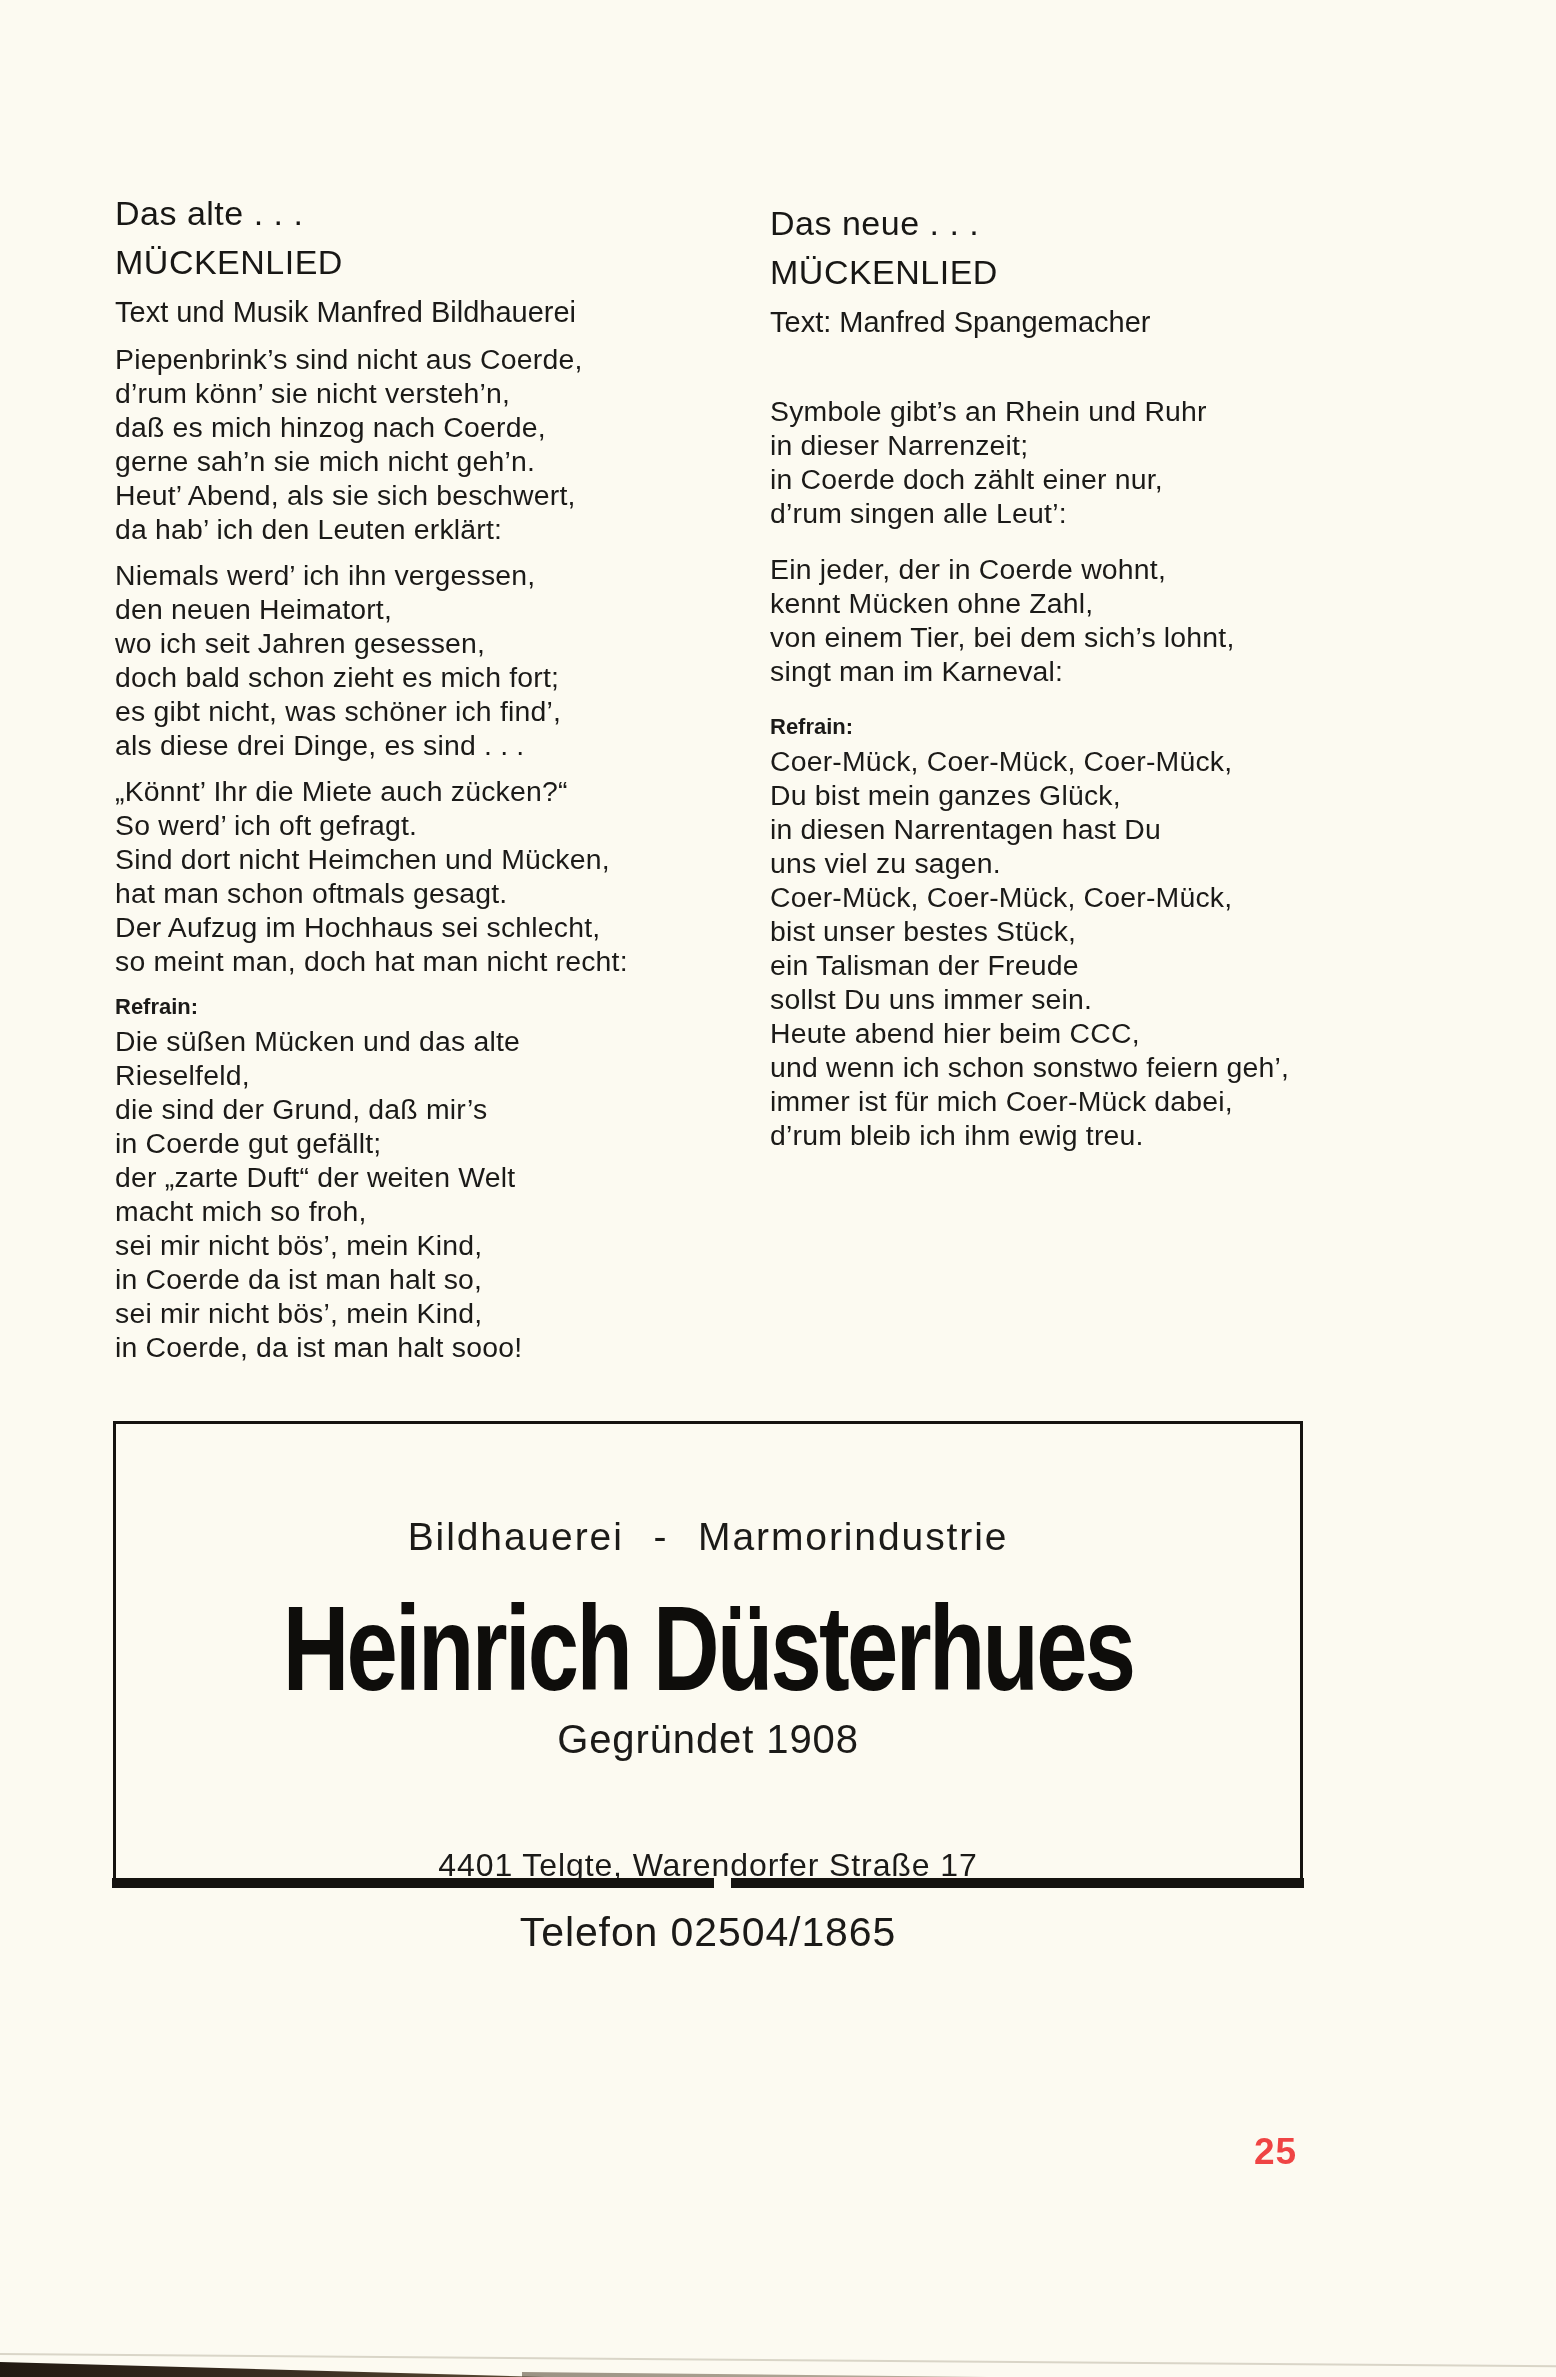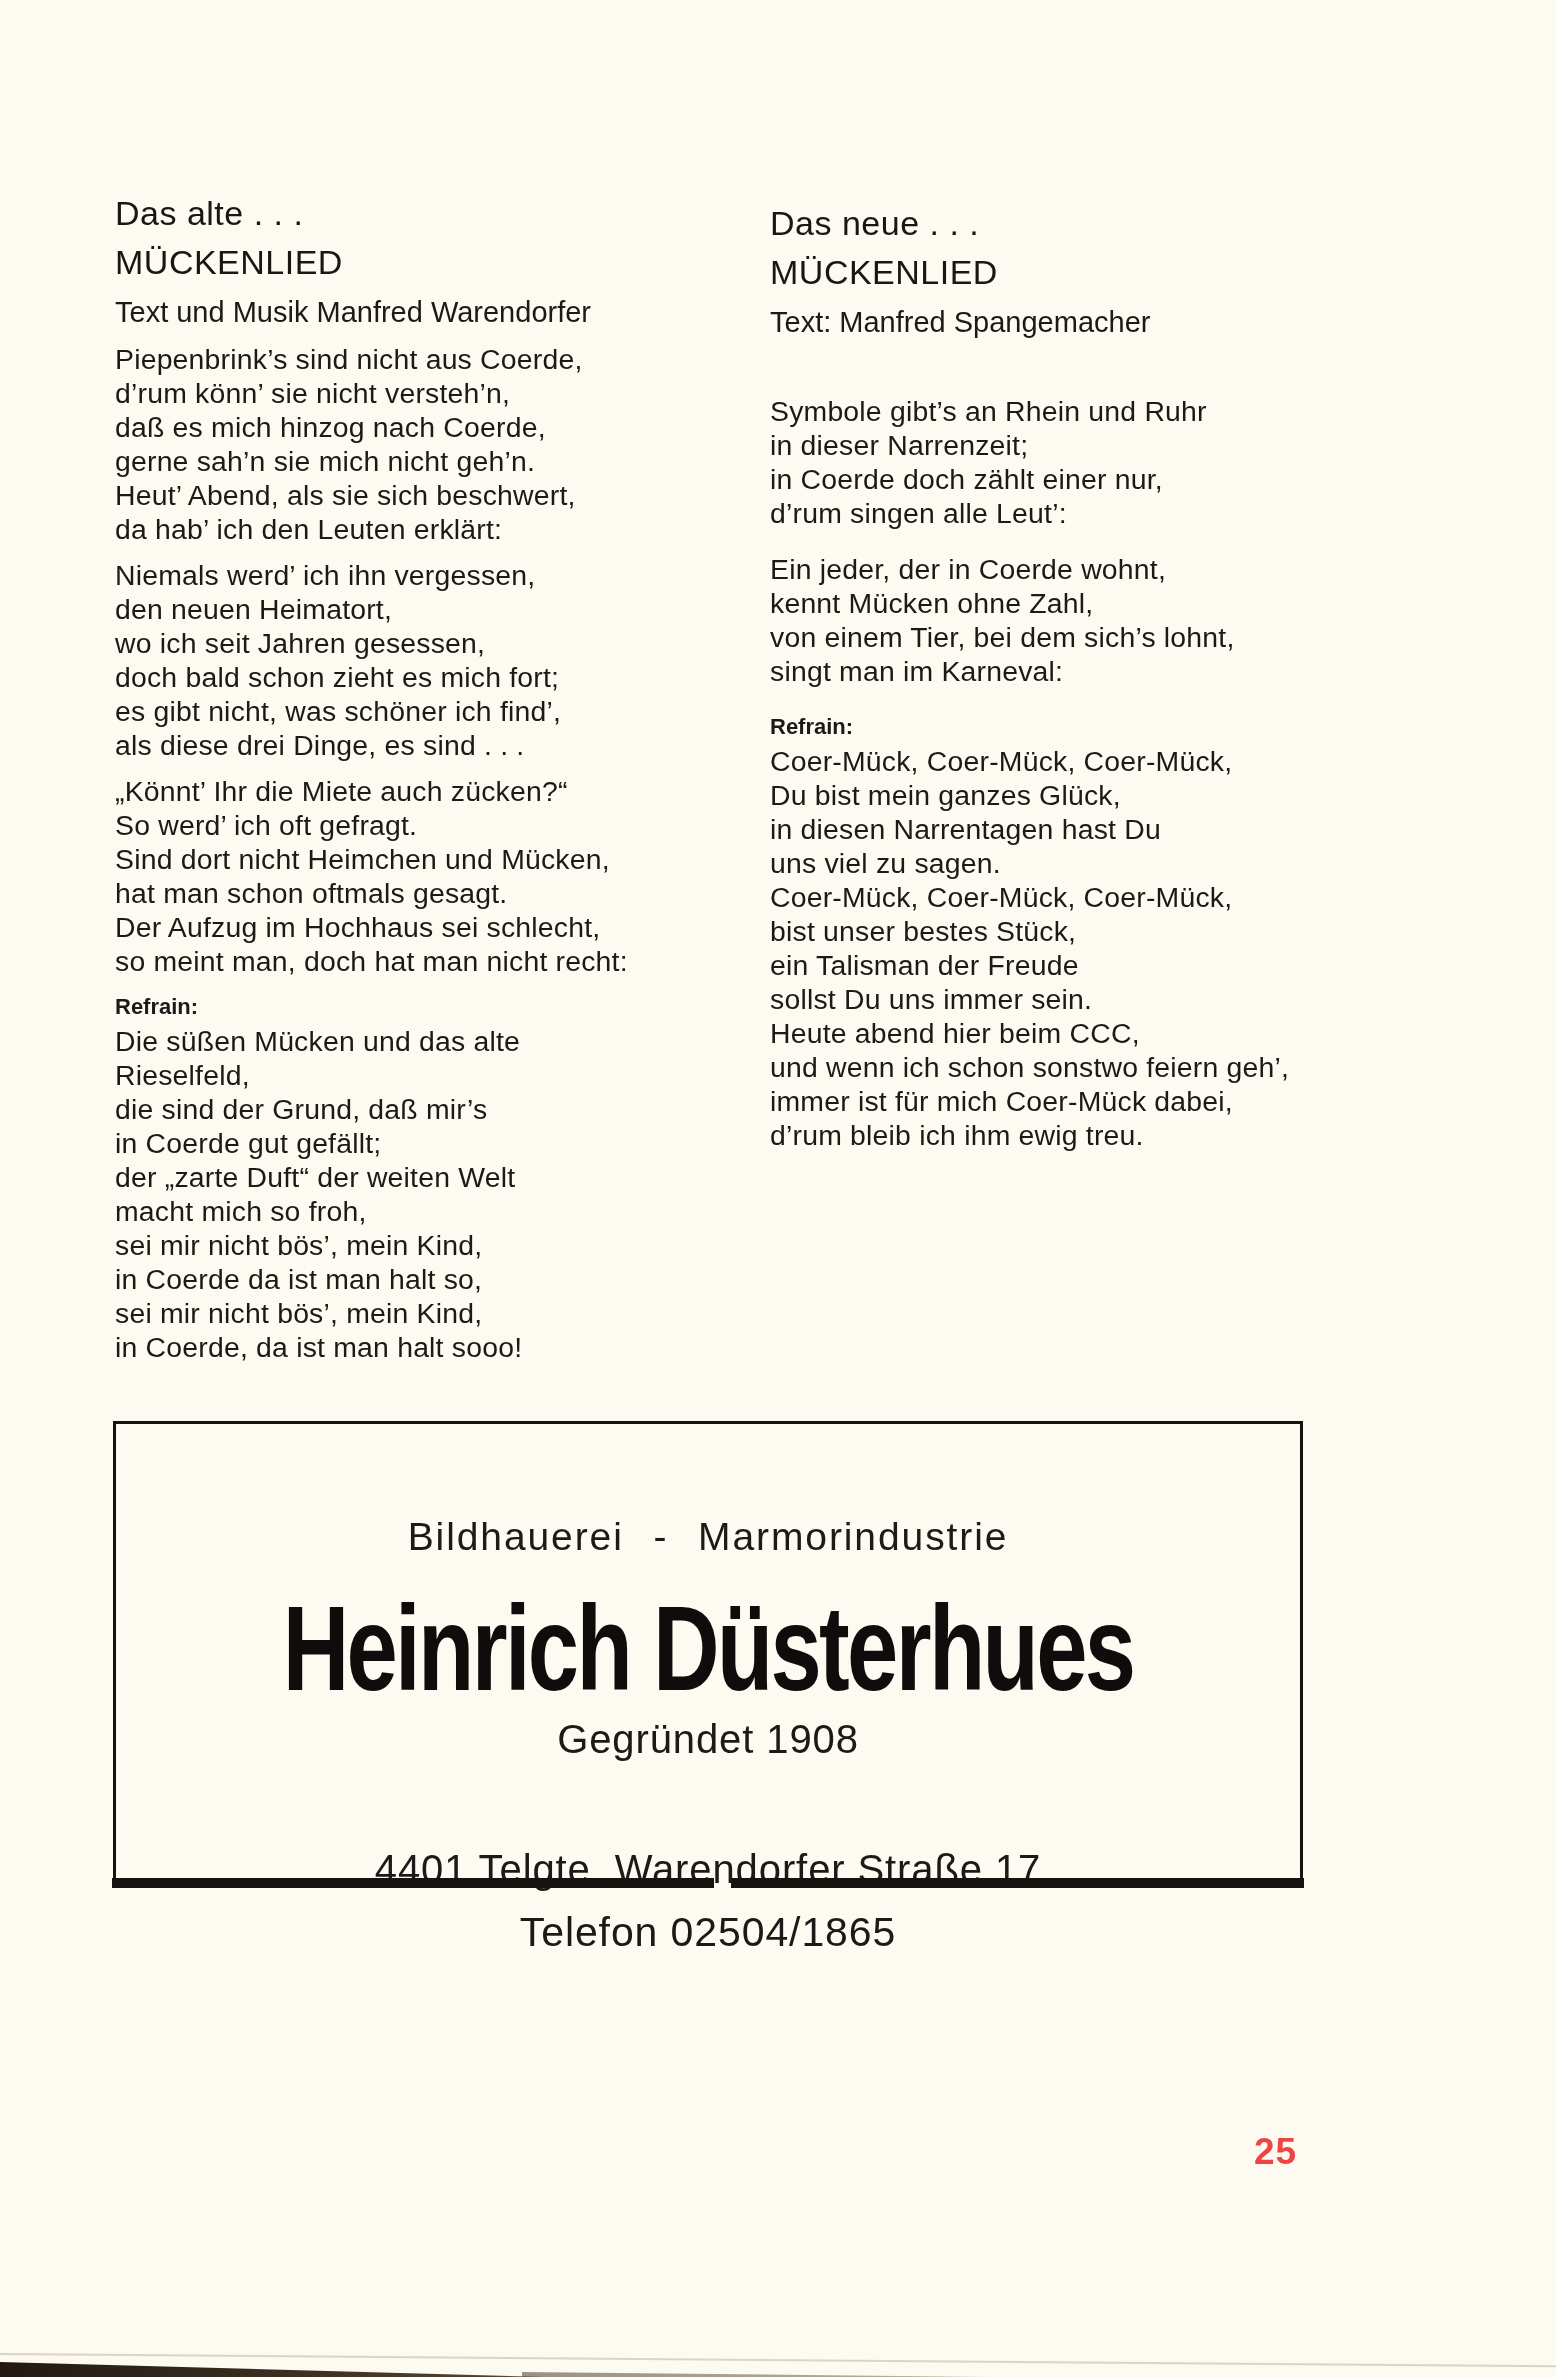--- a/index.html
+++ b/index.html
@@ -62,21 +62,21 @@
     position:absolute; top:160px; left:0; width:100%; text-align:center;
     font-size:97px; font-weight:700; letter-spacing:-2.8px; color:#0e0d0b;
     transform:scale(0.95,1.25); transform-origin:center top; line-height:103px;
   }
   .ad-founded {
     position:absolute; top:293px; left:0; width:100%; text-align:center;
     font-size:40px; letter-spacing:0.9px;
   }
   .ad-address {
     position:absolute; top:423px; left:0; width:100%; text-align:center;
-    font-size:40px; letter-spacing:0.9px;
+    font-size:32px; letter-spacing:0.9px;
   }
   .ad-phone {
     position:absolute; top:485px; left:0; width:100%; text-align:center;
     font-size:41px; letter-spacing:0.9px;
   }
 
   
   .page-number {
     position:absolute; left:1254px; top:2131px;
     font-size:37px; font-weight:700; letter-spacing:0.9px; color:#ef4444;
@@ -99,21 +99,21 @@
   }
 </style>
 </head>
 <body>
 
 <div class="page">
 
   <section class="column left">
     <h2 class="song-title">Das alte . . .
 MÜCKENLIED</h2>
-    <p class="byline">Text und Musik Manfred Warendorfer</p>
+    <p class="byline">Text und Musik Manfred Bildhauerei</p>
     <p class="stanza first">Piepenbrink’s sind nicht aus Coerde,
 d’rum könn’ sie nicht versteh’n,
 daß es mich hinzog nach Coerde,
 gerne sah’n sie mich nicht geh’n.
 Heut’ Abend, als sie sich beschwert,
 da hab’ ich den Leuten erklärt:</p>
     <p class="stanza">Niemals werd’ ich ihn vergessen,
 den neuen Heimatort,
 wo ich seit Jahren gesessen,
 doch bald schon zieht es mich fort;

